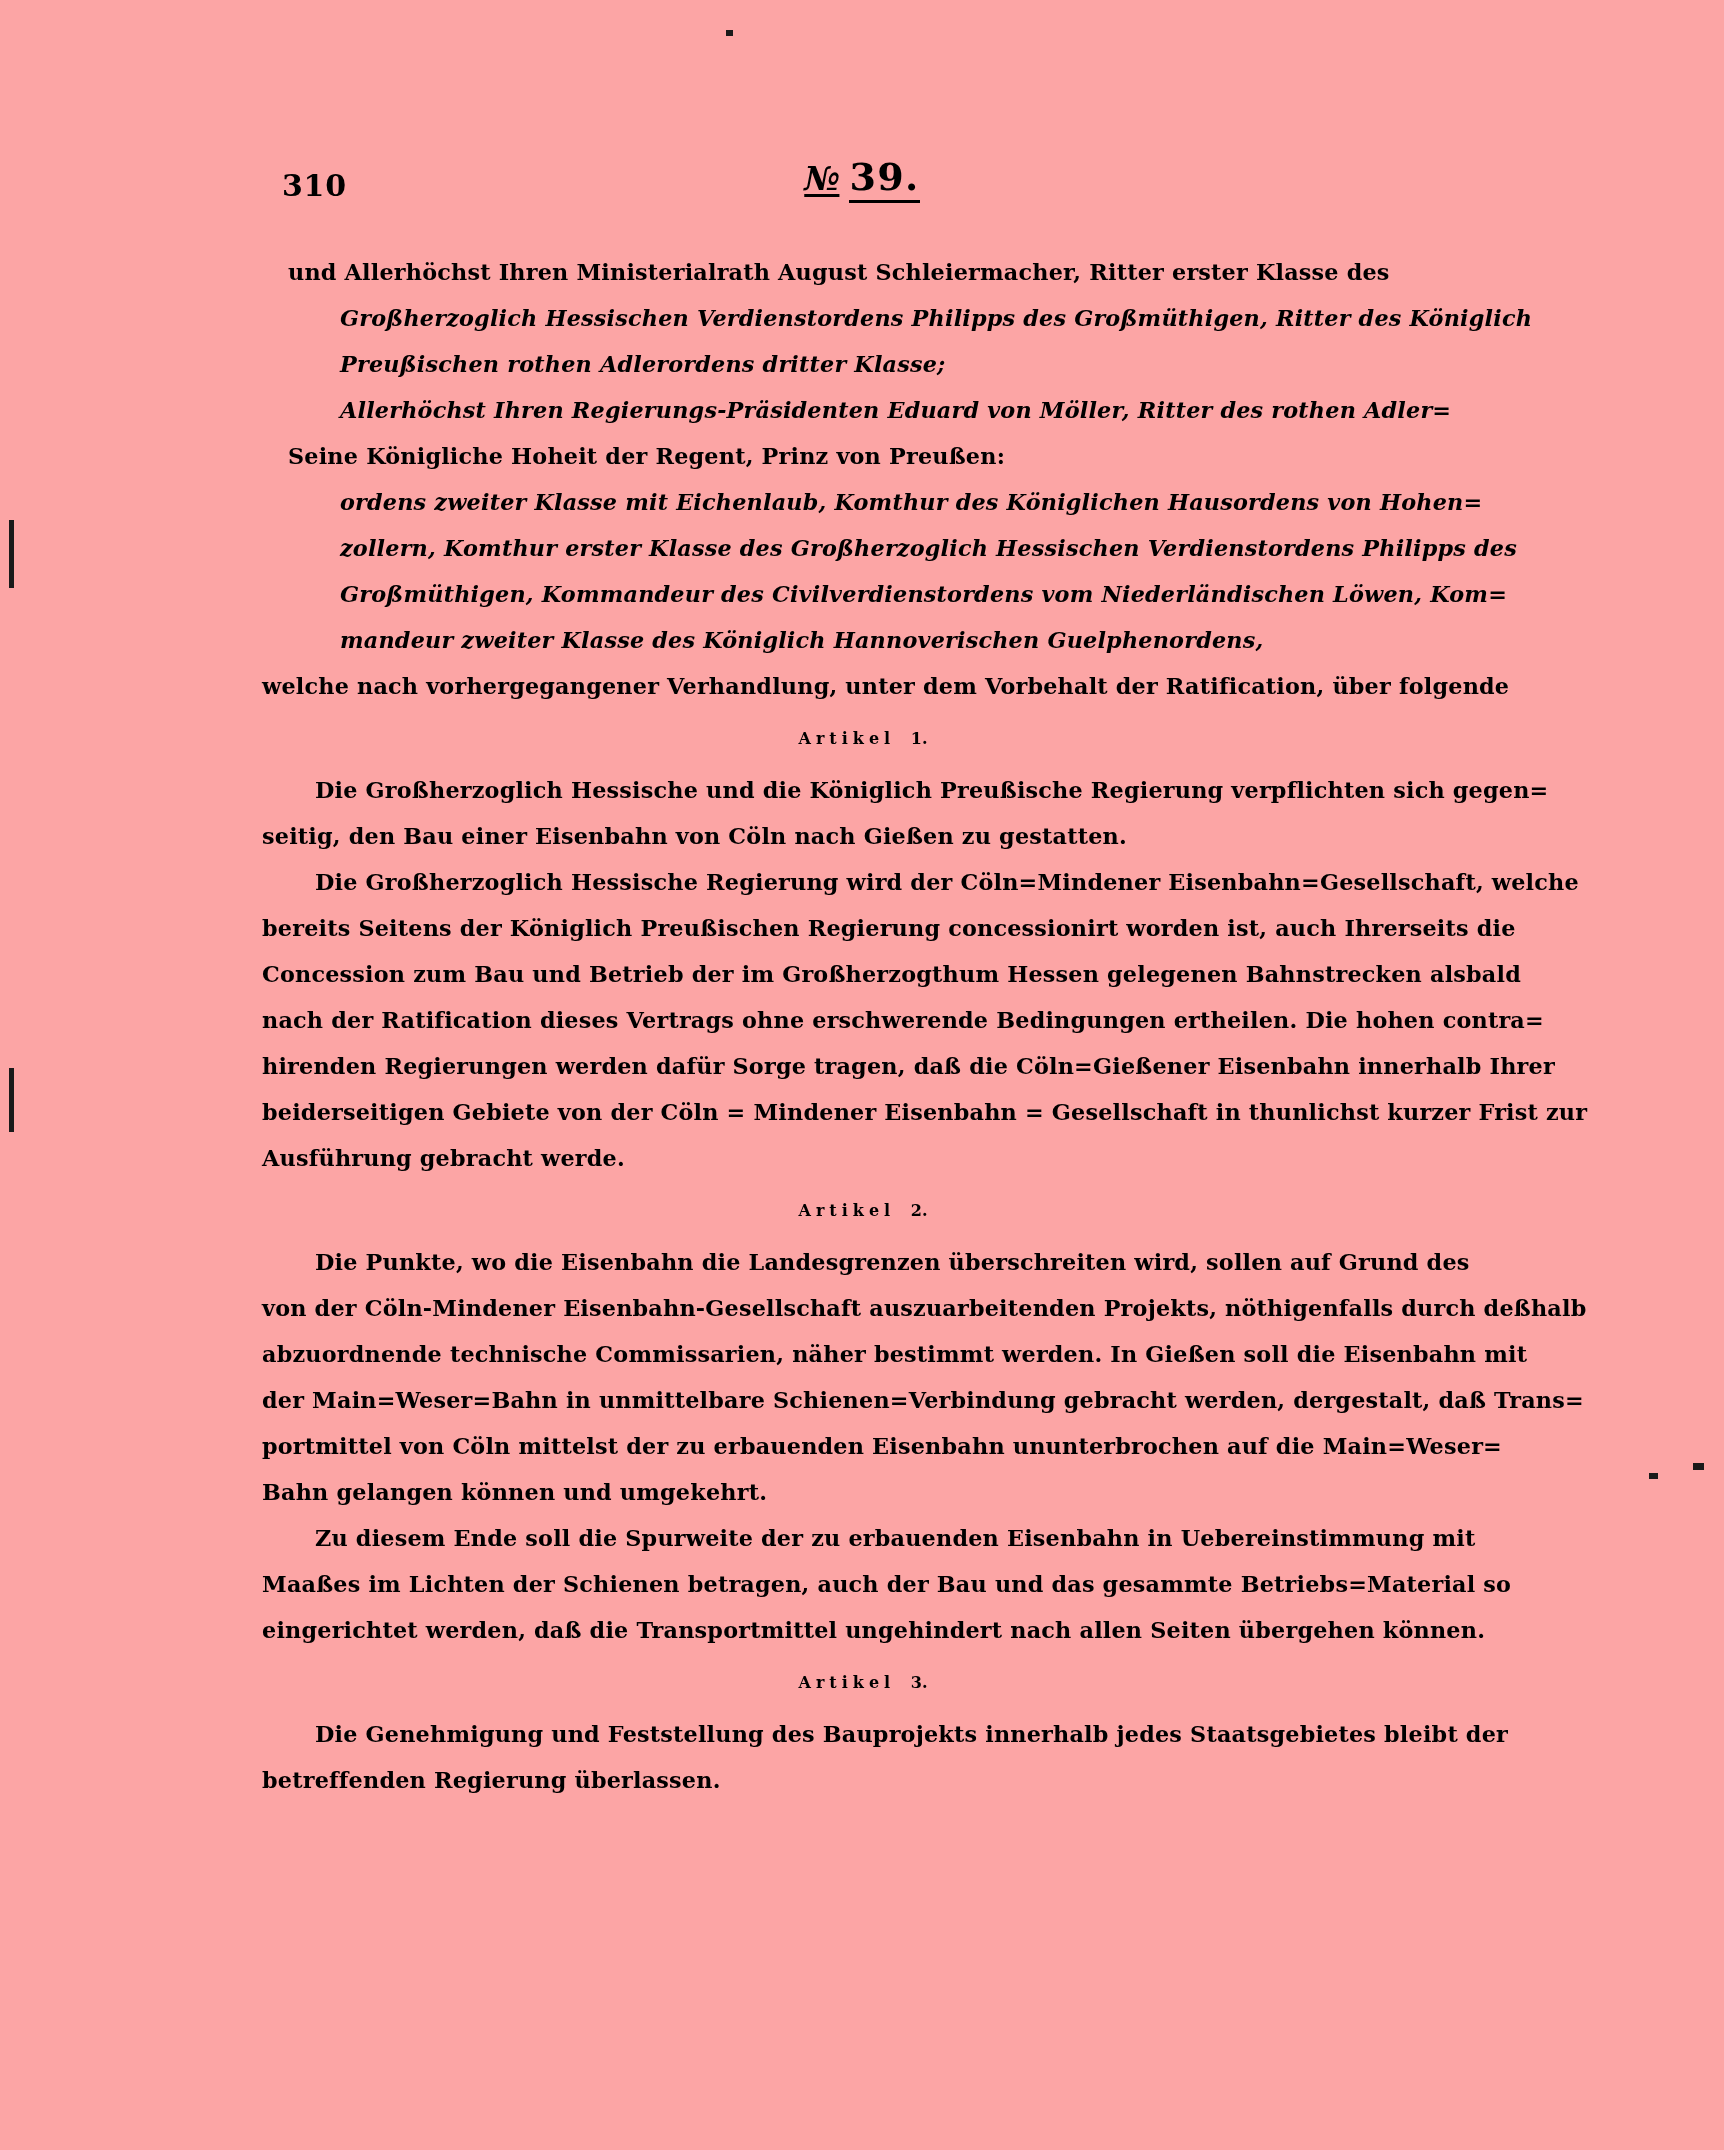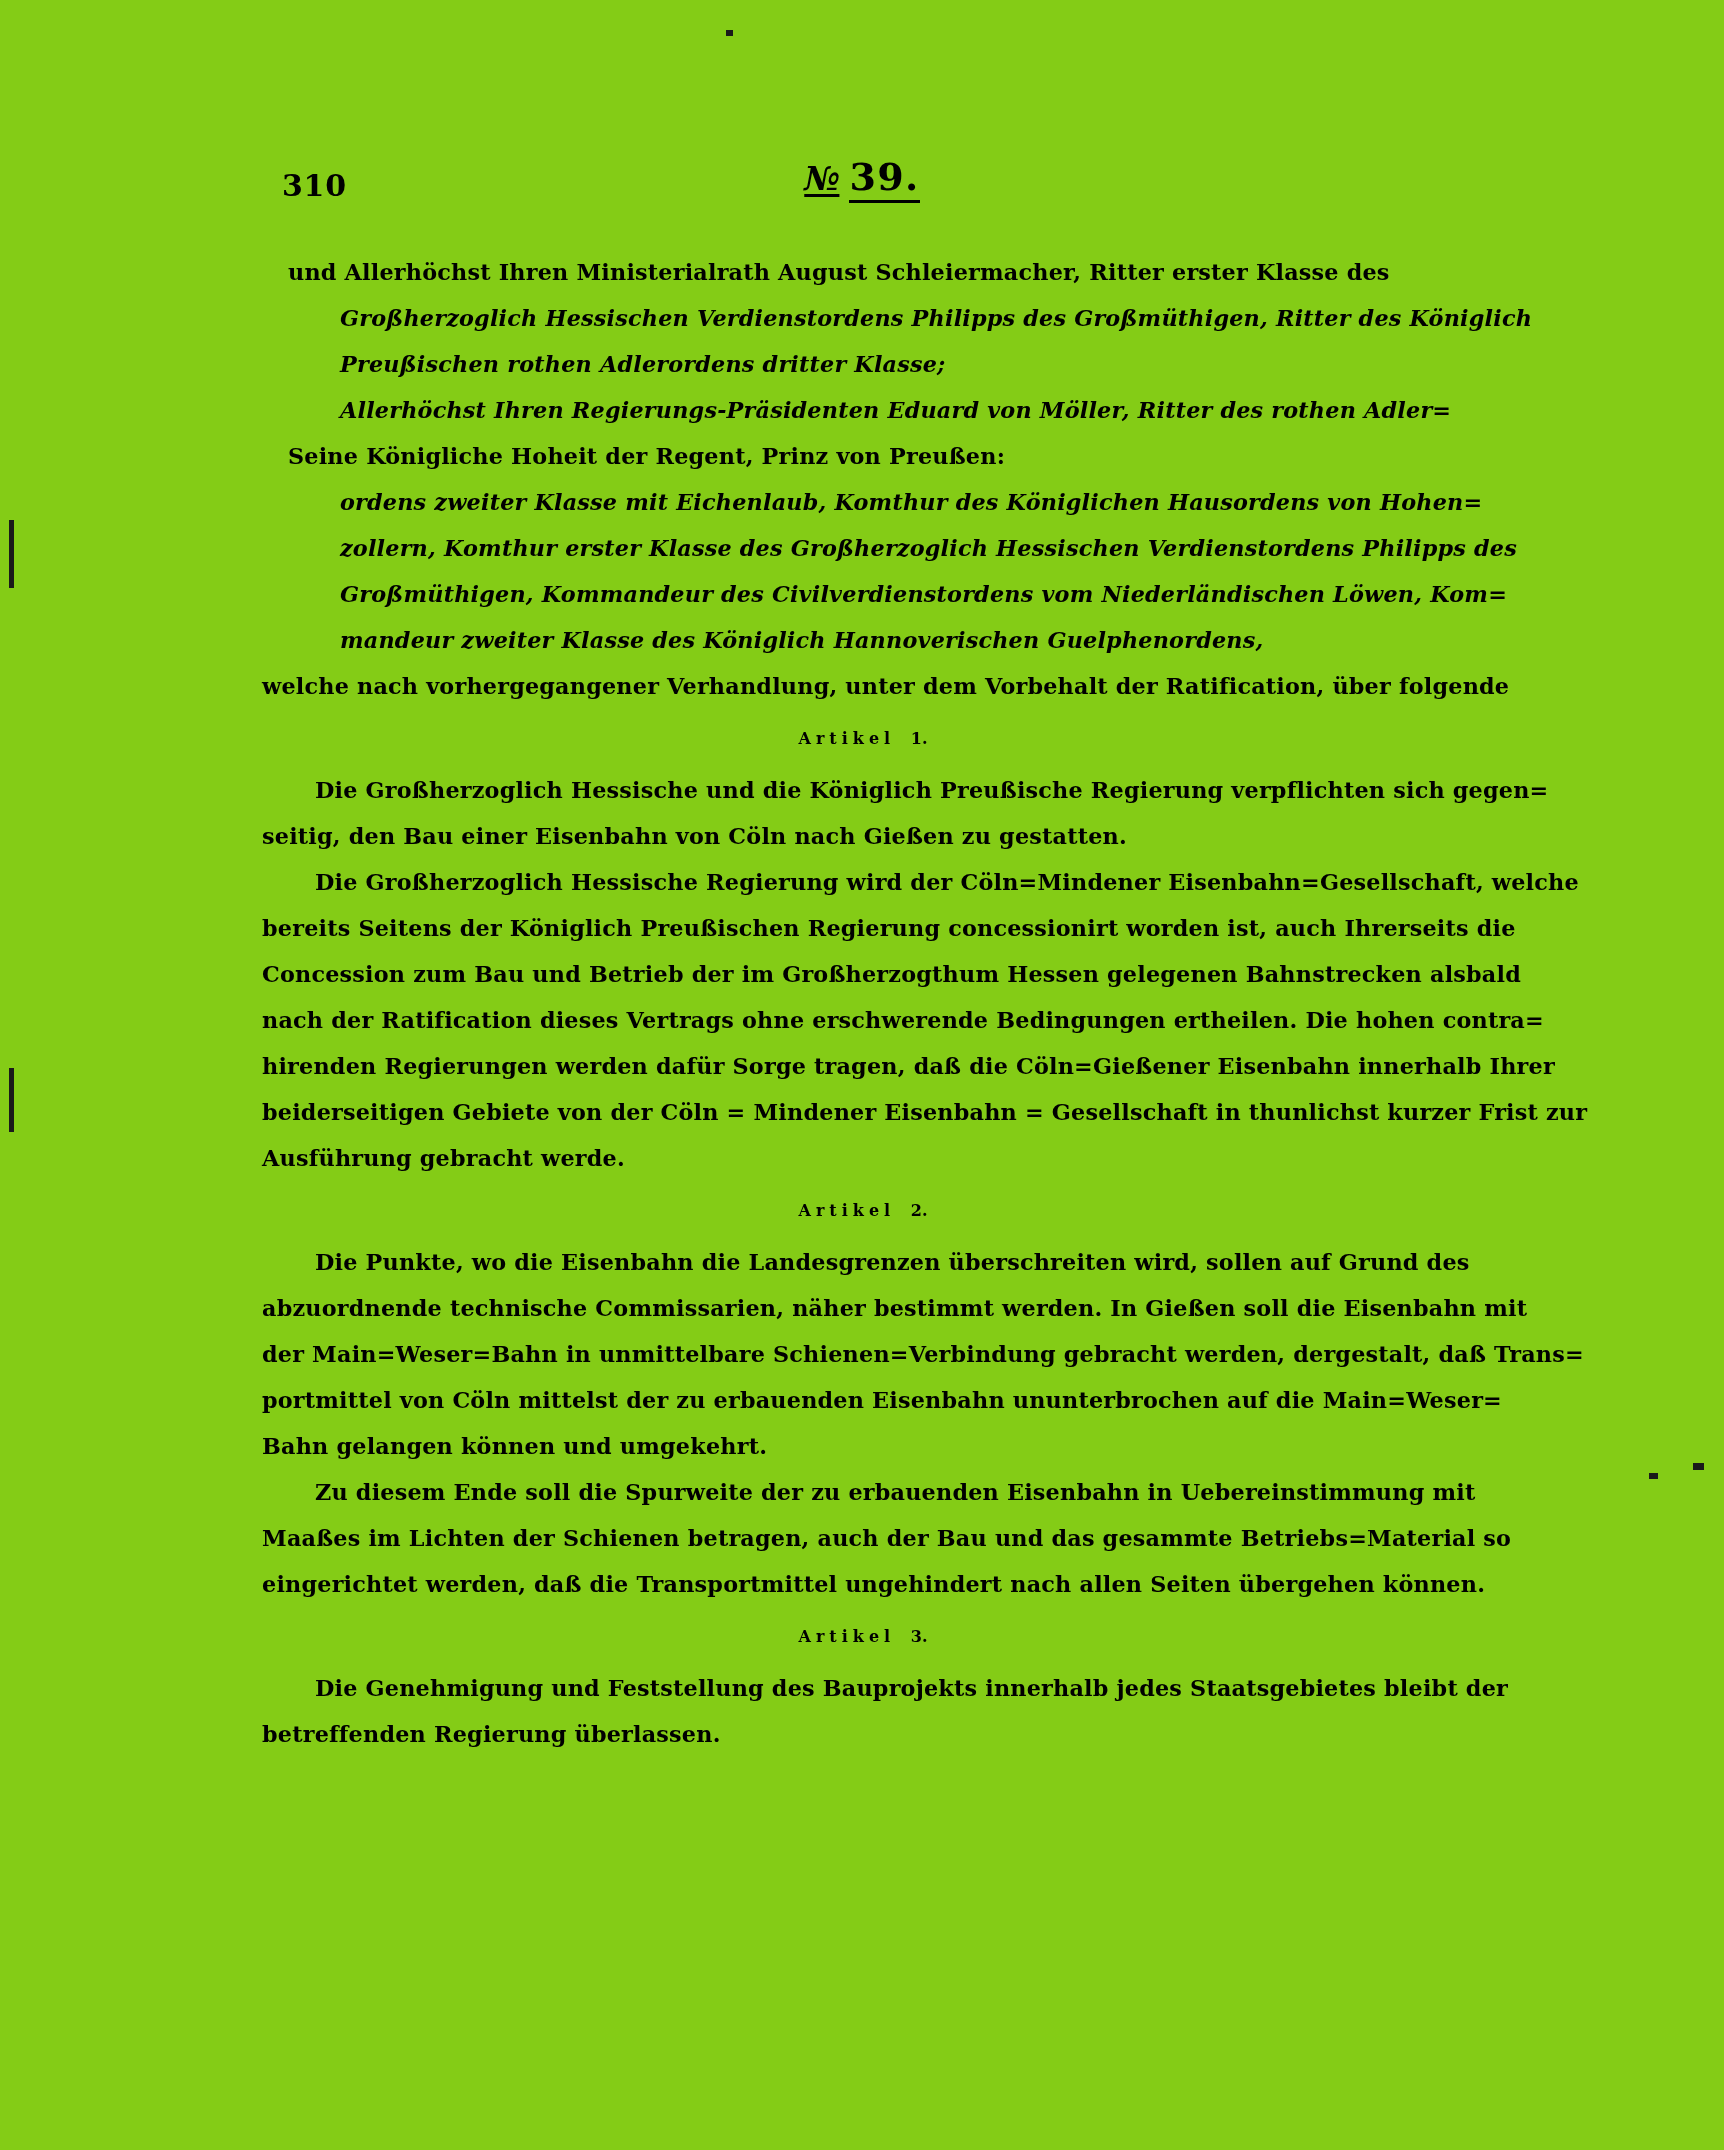--- a/index.html
+++ b/index.html
@@ -8,21 +8,21 @@
     background: #ffffff;
   }
   body {
     font-family: "DejaVu Serif", serif;
     color: #000000;
   }
   .page {
     position: relative;
     width: 1724px;
     height: 2151px;
-    background: #84cc16;
+    background: #fca5a5;
     overflow: hidden;
   }
 
   
   .header {
     position: absolute;
     top: 154px;
     left: 0;
     width: 100%;
     height: 78px;
@@ -158,20 +158,21 @@
       <span class="line indent-1"><span class="frak">seitig, den Bau einer Eisenbahn von Cöln nach Gießen zu gestatten.</span></span>
       <span class="line indent-first"><span class="frak">Die Großherzoglich Hessische Regierung wird der Cöln=Mindener Eisenbahn=Gesellschaft, welche</span></span>
       <span class="line indent-1"><span class="frak">bereits Seitens der Königlich Preußischen Regierung concessionirt worden ist, auch Ihrerseits die</span></span>
       <span class="line indent-1"><span class="frak">Concession zum Bau und Betrieb der im Großherzogthum Hessen gelegenen Bahnstrecken alsbald</span></span>
       <span class="line indent-1"><span class="frak">nach der Ratification dieses Vertrags ohne erschwerende Bedingungen ertheilen.   Die hohen contra=</span></span>
       <span class="line indent-1"><span class="frak">hirenden Regierungen werden dafür Sorge tragen, daß die Cöln=Gießener Eisenbahn innerhalb Ihrer</span></span>
       <span class="line indent-1"><span class="frak">beiderseitigen Gebiete von der Cöln = Mindener Eisenbahn = Gesellschaft in thunlichst kurzer Frist zur</span></span>
       <span class="line indent-1"><span class="frak">Ausführung gebracht werde.</span></span>
       <span class="article-heading"><span>Artikel</span><span class="num">2.</span></span>
       <span class="line indent-first"><span class="frak">Die Punkte, wo die Eisenbahn die Landesgrenzen überschreiten wird, sollen auf Grund des</span></span>
+      <span class="line indent-1"><span class="frak">von der Cöln-Mindener Eisenbahn-Gesellschaft auszuarbeitenden Projekts, nöthigenfalls durch deßhalb</span></span>
       <span class="line indent-1"><span class="frak">abzuordnende technische Commissarien, näher bestimmt werden.   In Gießen soll die Eisenbahn mit</span></span>
       <span class="line indent-1"><span class="frak">der Main=Weser=Bahn in unmittelbare Schienen=Verbindung gebracht werden, dergestalt, daß Trans=</span></span>
       <span class="line indent-1"><span class="frak">portmittel von Cöln mittelst der zu erbauenden Eisenbahn ununterbrochen auf die Main=Weser=</span></span>
       <span class="line indent-1"><span class="frak">Bahn gelangen können und umgekehrt.</span></span>
       <span class="line indent-first"><span class="frak">Zu diesem Ende soll die Spurweite der zu erbauenden Eisenbahn in Uebereinstimmung mit</span></span>
       <span class="line indent-1"><span class="frak">Maaßes im Lichten der Schienen betragen, auch der Bau und das gesammte Betriebs=Material so</span></span>
       <span class="line indent-1"><span class="frak">eingerichtet werden, daß die Transportmittel ungehindert nach allen Seiten übergehen können.</span></span>
       <span class="article-heading"><span>Artikel</span><span class="num">3.</span></span>
       <span class="line indent-first"><span class="frak">Die Genehmigung und Feststellung des Bauprojekts innerhalb jedes Staatsgebietes bleibt der</span></span>
       <span class="line indent-1"><span class="frak">betreffenden Regierung überlassen.</span></span>

